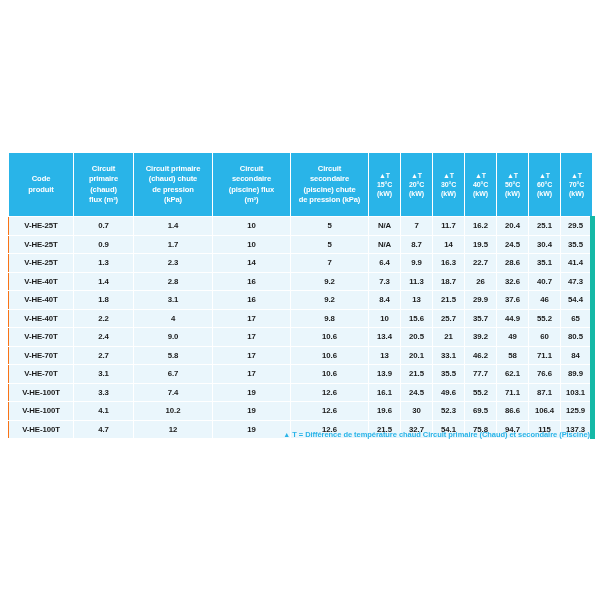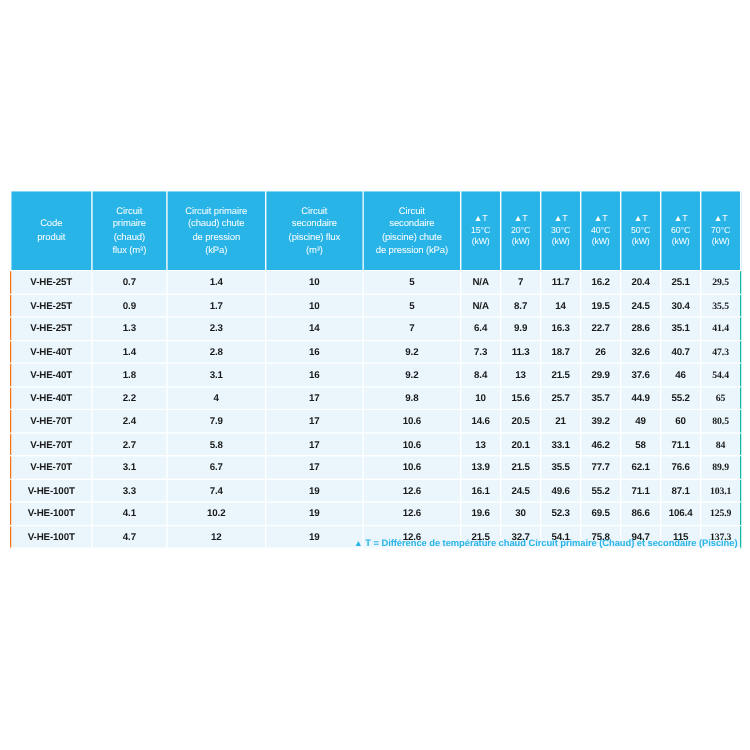--- a/index.html
+++ b/index.html
@@ -34,21 +34,21 @@
   table.spec-table td {
     border: 1px solid #ffffff;
     padding: 0;
     margin: 0;
   }
   
   thead th {
     background: #29b4e8;
     color: #ffffff;
     font-size: 7.6px;
-    font-weight: normal;
+    font-weight: bold;
     line-height: 1.35;
     text-align: center;
     vertical-align: middle;
     height: 61px;
     padding: 1px 2px;
     border: 1px solid #ffffff;
     letter-spacing: -0.1px;
   }
   thead th.dt-col {
     font-size: 7.4px;
@@ -70,22 +70,21 @@
     height: 17.5px;
     border: 1px solid #ffffff;
     border-bottom: 1px solid #5ec7ee;
     border-top: 1px solid #5ec7ee;
     letter-spacing: -0.1px;
   }
   tbody td.code-cell {
     border-left: 1px solid #f97316;
   }
   tbody td.last-cell {
-    border-right: 1px solid #14b8a6;
-    font-family: Liberation Serif, serif;
+    border-right: 5px solid #14b8a6;
   }
   tbody td.vsep {
     border-left: 1px solid #5ec7ee;
   }
   
   col.c-code    { width: 65px; }
   col.c-p1      { width: 60px; }
   col.c-p2      { width: 79px; }
   col.c-s1      { width: 78px; }
   col.c-s2      { width: 78px; }
@@ -278,24 +277,24 @@
             <td class="vsep">15.6</td>
             <td class="vsep">25.7</td>
             <td class="vsep">35.7</td>
             <td class="vsep">44.9</td>
             <td class="vsep">55.2</td>
             <td class="last-cell vsep">65</td>
           </tr>
           <tr>
             <td class="code-cell">V-HE-70T</td>
             <td class="vsep">2.4</td>
-            <td class="vsep">7.9</td>
+            <td class="vsep">9.0</td>
             <td class="vsep">17</td>
             <td class="vsep">10.6</td>
-            <td class="vsep">14.6</td>
+            <td class="vsep">13.4</td>
             <td class="vsep">20.5</td>
             <td class="vsep">21</td>
             <td class="vsep">39.2</td>
             <td class="vsep">49</td>
             <td class="vsep">60</td>
             <td class="last-cell vsep">80.5</td>
           </tr>
           <tr>
             <td class="code-cell">V-HE-70T</td>
             <td class="vsep">2.7</td>

